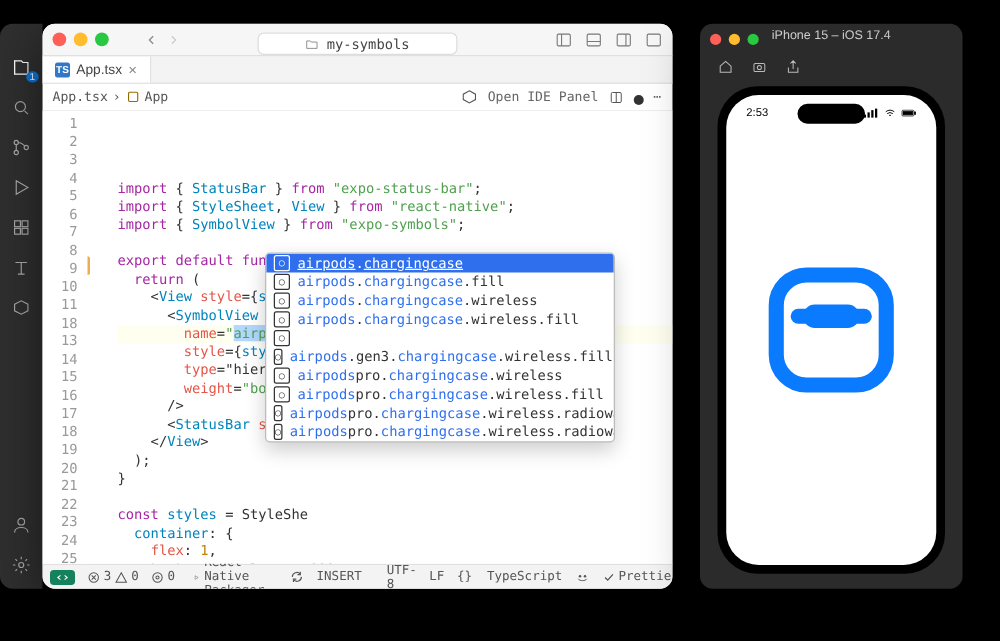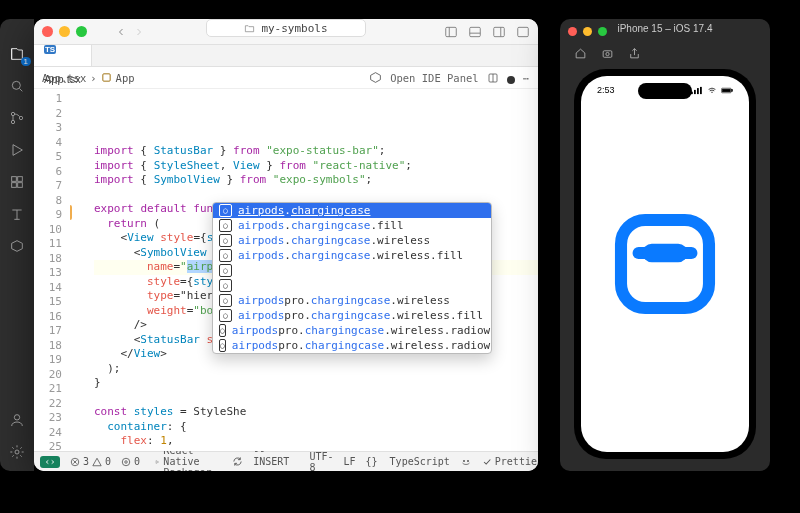--- a/index.html
+++ b/index.html
@@ -32,39 +32,39 @@
     display: flex; align-items: center;
     padding: 0 8px;
     gap: 6px;
     position: relative;
   }
   .traffic { display:flex; gap:6px; }
   .traffic span { width:11px; height:11px; border-radius:50%; display:block;}
   .t-close{background:#ff5f57;} .t-min{background:#febc2e;} .t-max{background:#28c840;}
   .title-center {
     position:absolute; left:0; right:0; text-align:center;
-    display:flex; align-items:flex-start; justify-content:center; gap:6px;
+    display:flex; align-items:flex-end; justify-content:center; gap:6px;
     font-size:11px; color:#444; pointer-events:none;
     top:0; bottom:0;
   }
   .title-box {
     background:#fff; border:1px solid #ddd; border-radius:5px;
     padding:2px 12px; display:flex; align-items:center; gap:6px;
     min-width:160px; justify-content:center; height:18px;
     font-family: ui-monospace, Menlo, monospace;
   }
   .title-right { margin-left:auto; display:flex; gap:10px; color:#666; }
   .title-right svg { width:14px; height:14px; }
   .tabs {
     height:22px; background:#f3f3f3; border-bottom:1px solid #e0e0e0;
     display:flex; align-items:stretch; font-size:11px;
   }
   .tab {
-    display:flex; gap:19px; padding:0 10px;
-    border-right:1px solid #e0e0e0; background:#fafafa; color:#444;flex-direction:column;
+    display:flex; align-items:center; gap:5px; padding:0 10px;
+    border-right:1px solid #e0e0e0; background:#fafafa; color:#444;
   }
   .tab.active { background:#fff; }
   .tab .icon-ts { width:12px;height:12px;background:#3178c6;border-radius:2px;color:#fff;font-size:8px;display:flex;align-items:center;justify-content:center;font-weight:bold;}
   .tab .close { color:#888; font-size:12px; }
   .subbar {
     height:22px; border-bottom:1px solid #eee;
     display:flex; align-items:center; padding:0 8px; font-size:10.5px;
     color:#555; gap:6px; font-family: ui-monospace,Menlo,monospace;
   }
   .subbar .crumb { display:flex; align-items:center; gap:4px;}
@@ -322,20 +322,21 @@
      </div><div class="ac-row ">
        <span class="ac-ico">○</span>
        <span><span class="ac-match">airpods</span>.<span class="ac-match">chargingcase</span>.wireless</span>
      </div><div class="ac-row ">
        <span class="ac-ico">○</span>
        <span><span class="ac-match">airpods</span>.<span class="ac-match">chargingcase</span>.wireless.fill</span>
      </div><div class="ac-row ">
        <span class="ac-ico">○</span>
      </div><div class="ac-row ">
        <span class="ac-ico">○</span>
+       <span><span class="ac-match">airpods</span>.gen3.<span class="ac-match">chargingcase</span>.wireless.fill</span>
      </div><div class="ac-row ">
        <span class="ac-ico">○</span>
        <span><span class="ac-match">airpods</span>pro.<span class="ac-match">chargingcase</span>.wireless</span>
      </div><div class="ac-row ">
        <span class="ac-ico">○</span>
        <span><span class="ac-match">airpods</span>pro.<span class="ac-match">chargingcase</span>.wireless.fill</span>
      </div><div class="ac-row ">
        <span class="ac-ico">○</span>
        <span><span class="ac-match">airpods</span>pro.<span class="ac-match">chargingcase</span>.wireless.radiowaves.left...</span>
      </div><div class="ac-row ">

